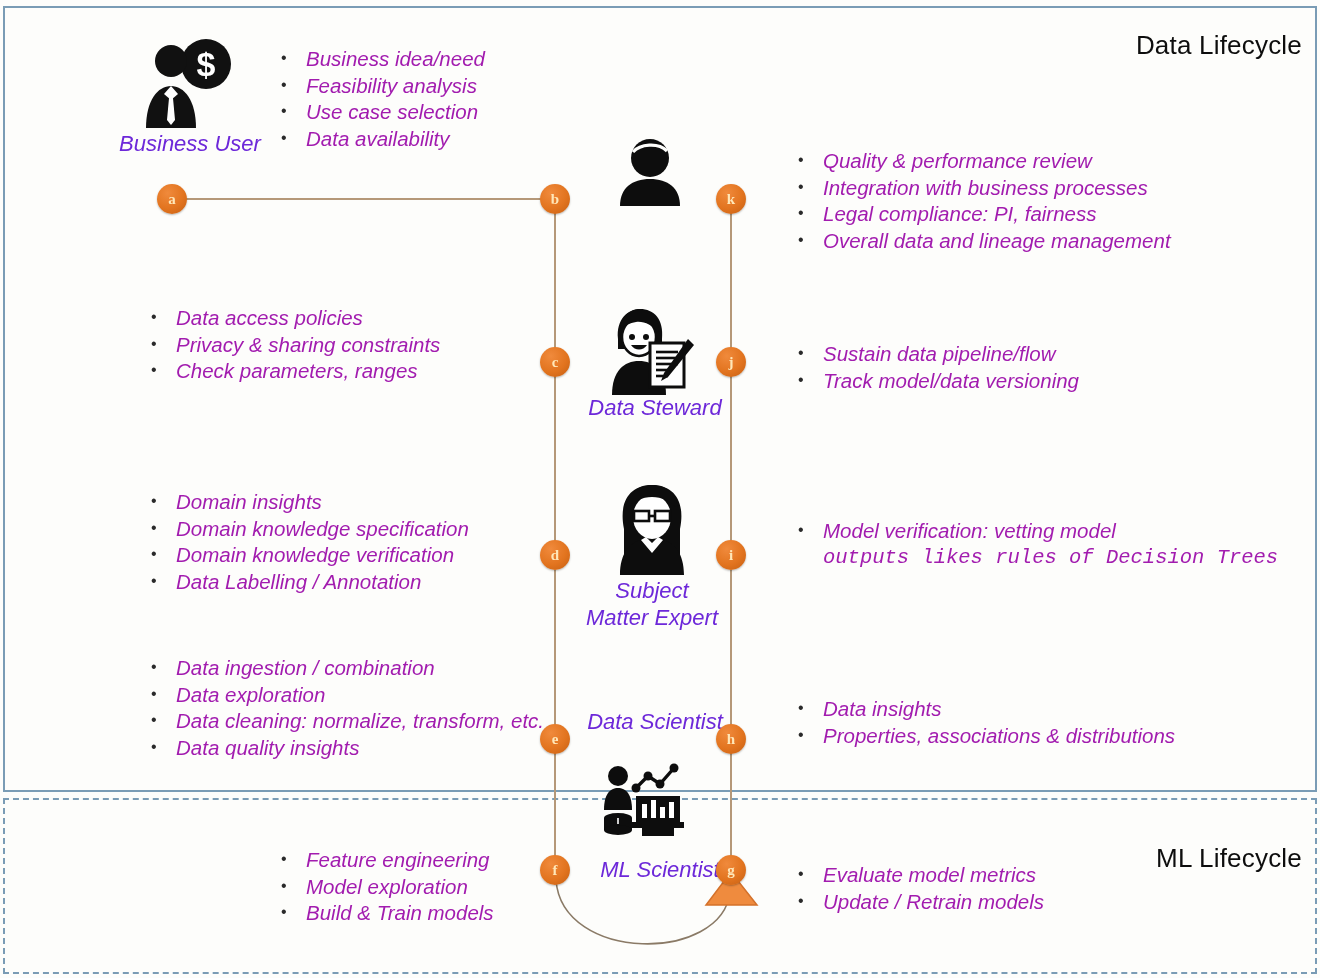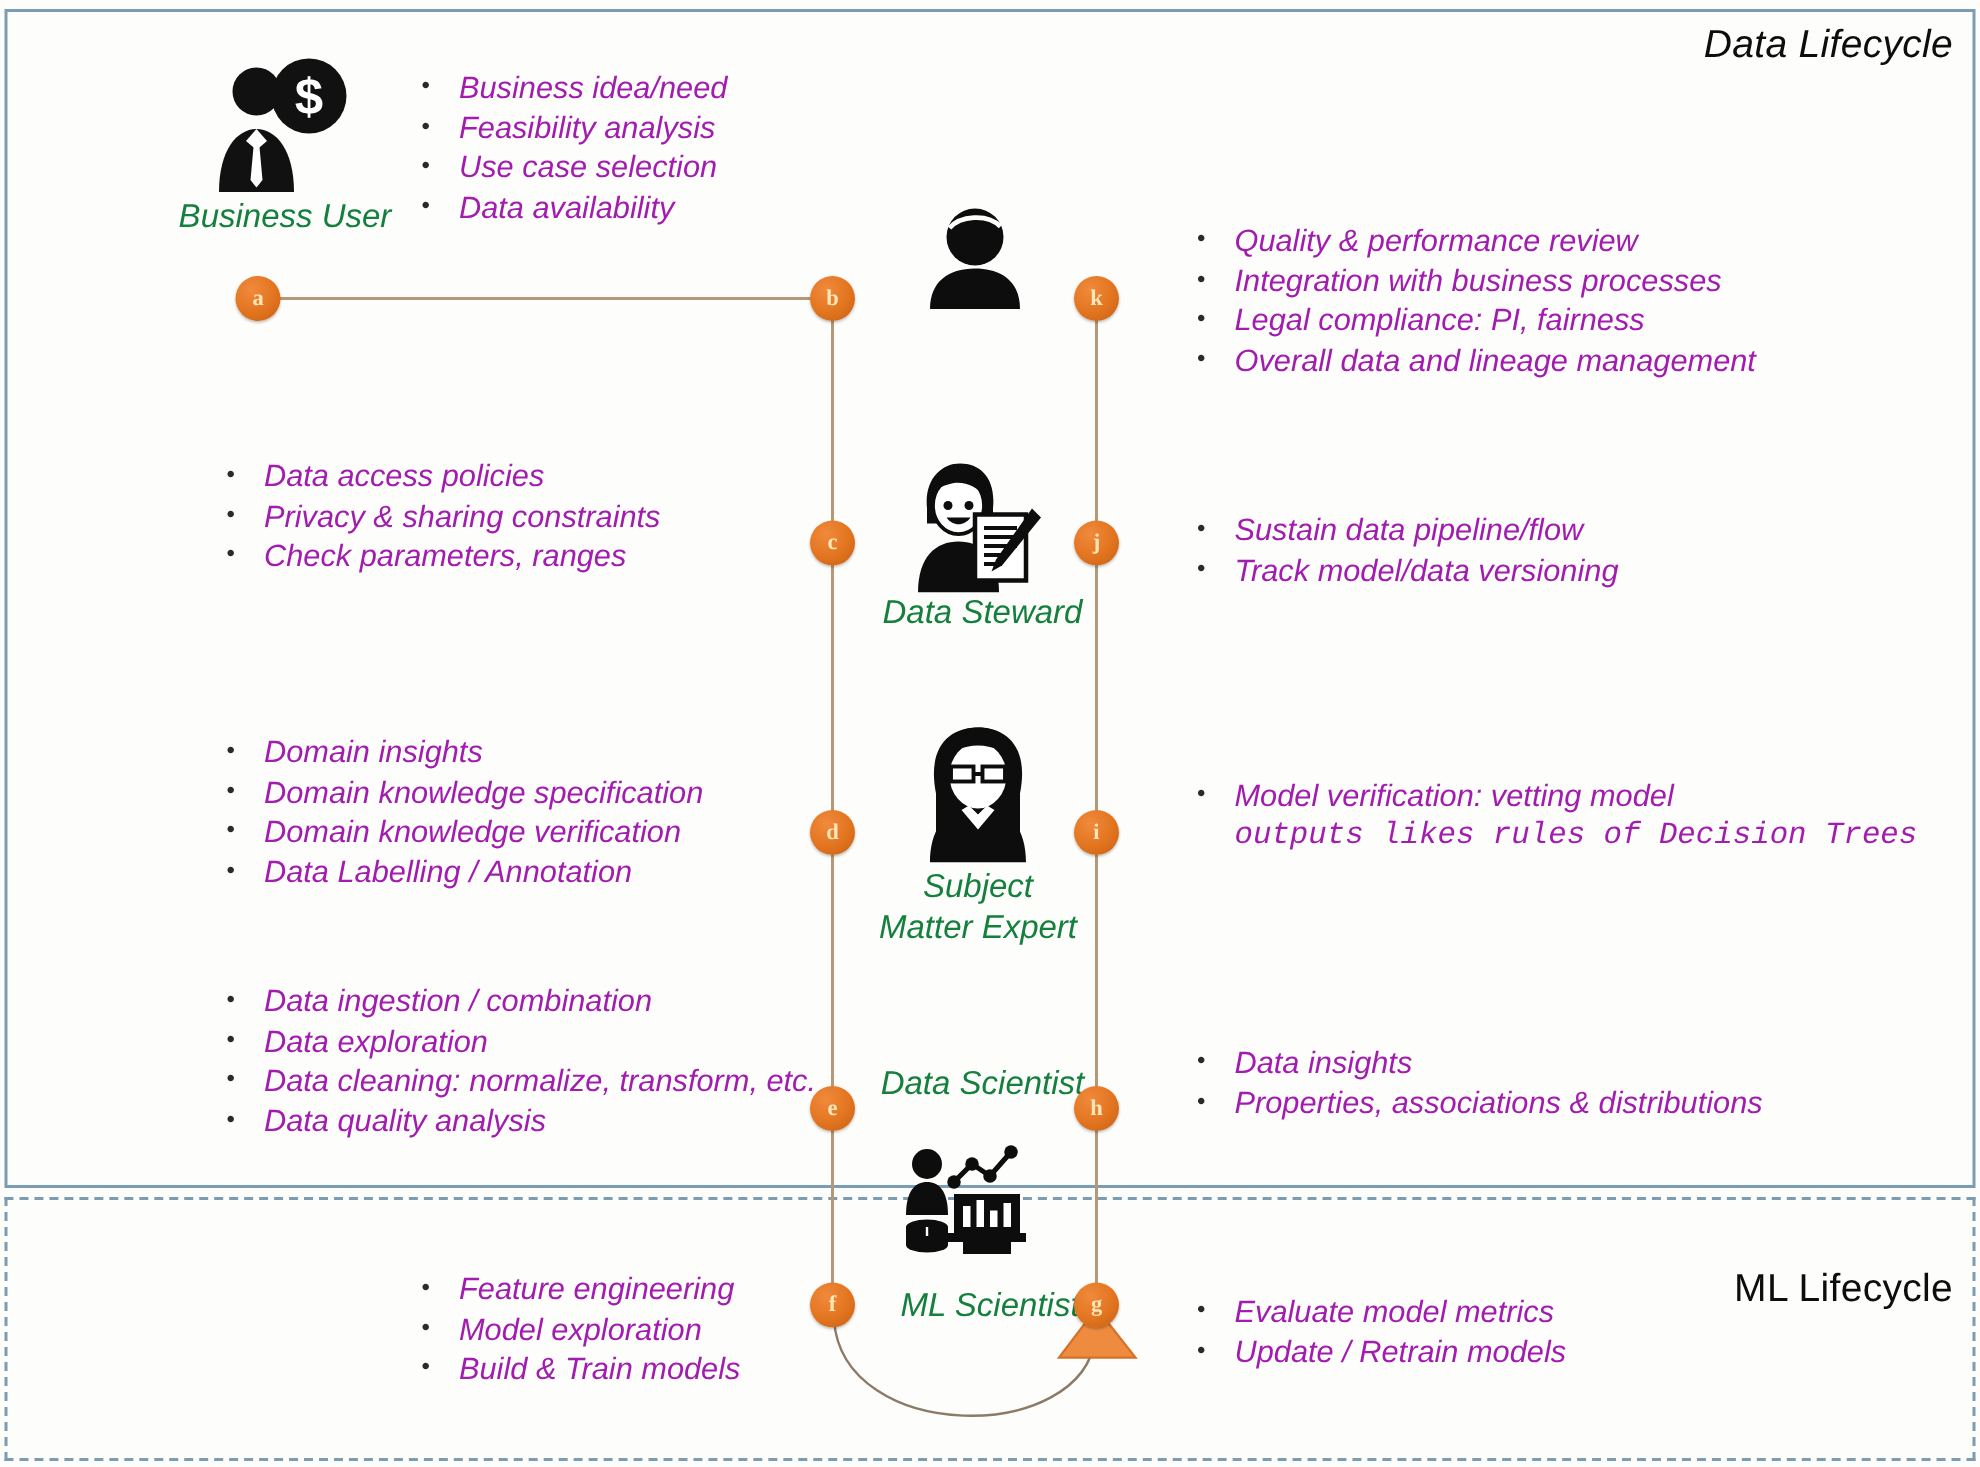--- a/index.html
+++ b/index.html
@@ -40,21 +40,21 @@
   .box-title {
     position: absolute;
     right: 18px;
     font-size: 26px;
     color: #0d0d0d;
     font-family: "Liberation Sans", sans-serif;
     font-weight: 400;
     letter-spacing: 0.2px;
     white-space: nowrap;
   }
-  #data-lifecycle-title { top: 14px; font-style: italic; }
+  #data-lifecycle-title { top: 30px; }
   #ml-lifecycle-title { top: 843px; }
 
   
   .vline {
     position: absolute;
     width: 1.6px;
     background: #b59878;
   }
   .hline {
     position: absolute;
@@ -121,21 +121,21 @@
   }
   .bullets li.cont::before { content: ""; }
 
   
   .role-label {
     position: absolute;
     text-align: center;
     font-style: italic;
     font-size: 22px;
     line-height: 27px;
-    color: #15803d;
+    color: #6d28d9;
     font-family: "Liberation Sans", sans-serif;
     white-space: pre-line;
   }
   .role-figure {
     position: absolute;
     display: flex;
     align-items: center;
     justify-content: center;
   }
   .role-figure svg { display: block; }
@@ -318,21 +318,21 @@
       <rect x="6" y="58" width="28" height="12" fill="#0d0d0d"></rect>
       <ellipse cx="20" cy="70" rx="14" ry="5" fill="#0d0d0d"></ellipse>
       <line x1="20" y1="58" x2="20" y2="64" stroke="#fff" stroke-width="1.6"></line>
     </svg>
   </div>
 
   <ul class="bullets" style="left:148px; top:655px;">
     <li>Data ingestion / combination</li>
     <li>Data exploration</li>
     <li>Data cleaning: normalize, transform, etc.</li>
-    <li>Data quality analysis</li>
+    <li>Data quality insights</li>
   </ul>
 
   <ul class="bullets" style="left:795px; top:696px;">
     <li>Data insights</li>
     <li>Properties, associations &amp; distributions</li>
   </ul>
 
   <div class="role-label" style="left:580px; top:856px; width:160px;">ML Scientist</div>
 
   <ul class="bullets" style="left:278px; top:847px;">

